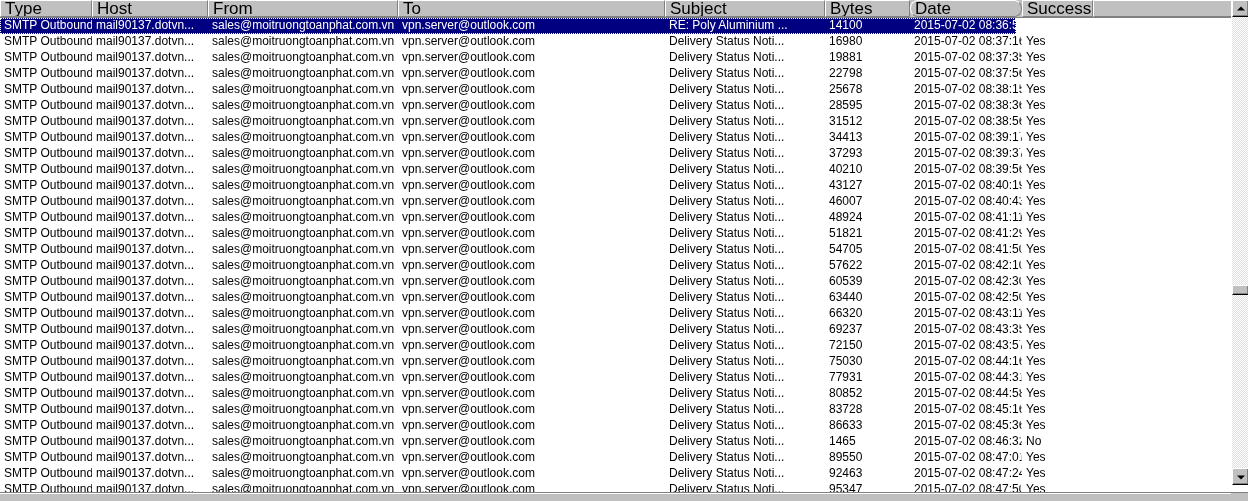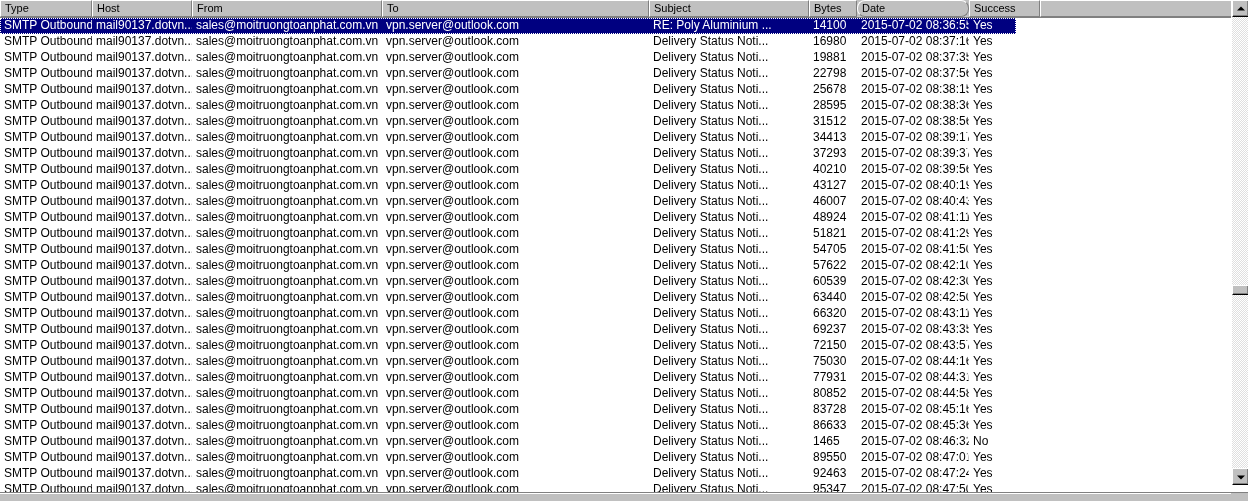--- a/index.html
+++ b/index.html
@@ -42,21 +42,21 @@
   .hcell {
     display: inline-block;
     height: 17px;
     box-sizing: border-box;
     background: #c0c0c0;
     border-top: 1px solid #ffffff;
     border-left: 1px solid #ffffff;
     border-right: 1px solid #808080;
     border-bottom: 1px solid #808080;
     font-family: "Liberation Sans", sans-serif;
-    font-size: 11px;
+    font-size: 17px;
     color: #000000;
     line-height: 15px;
     padding-left: 4px;
     overflow: hidden;
     vertical-align: top;
     position: relative;
   }
   .hcell.filler {
     border-right: 1px solid #c0c0c0;
   }
@@ -97,25 +97,25 @@
     overflow: hidden;
     vertical-align: top;
     text-overflow: clip;
   }
   .row.selected .cell {
     color: #ffffff;
   }
 
   
   .c-type    { width: 92px;  }
-  .c-host    { width: 100px; }
+  .c-host    { width: 116px; }
   .c-from    { width: 190px; }
   .c-to      { width: 267px; }
   .c-subject { width: 160px; }
-  .c-bytes   { width: 48px;  }
+  .c-bytes   { width: 85px;  }
   .c-date    { width: 112px; border-radius: 8px; }
   .c-success { width: 71px;  }
   .c-filler  { width: 204px; }
 
   
   #vscroll {
     position: absolute;
     right: 0;
     top: 0;
     width: 17px;

